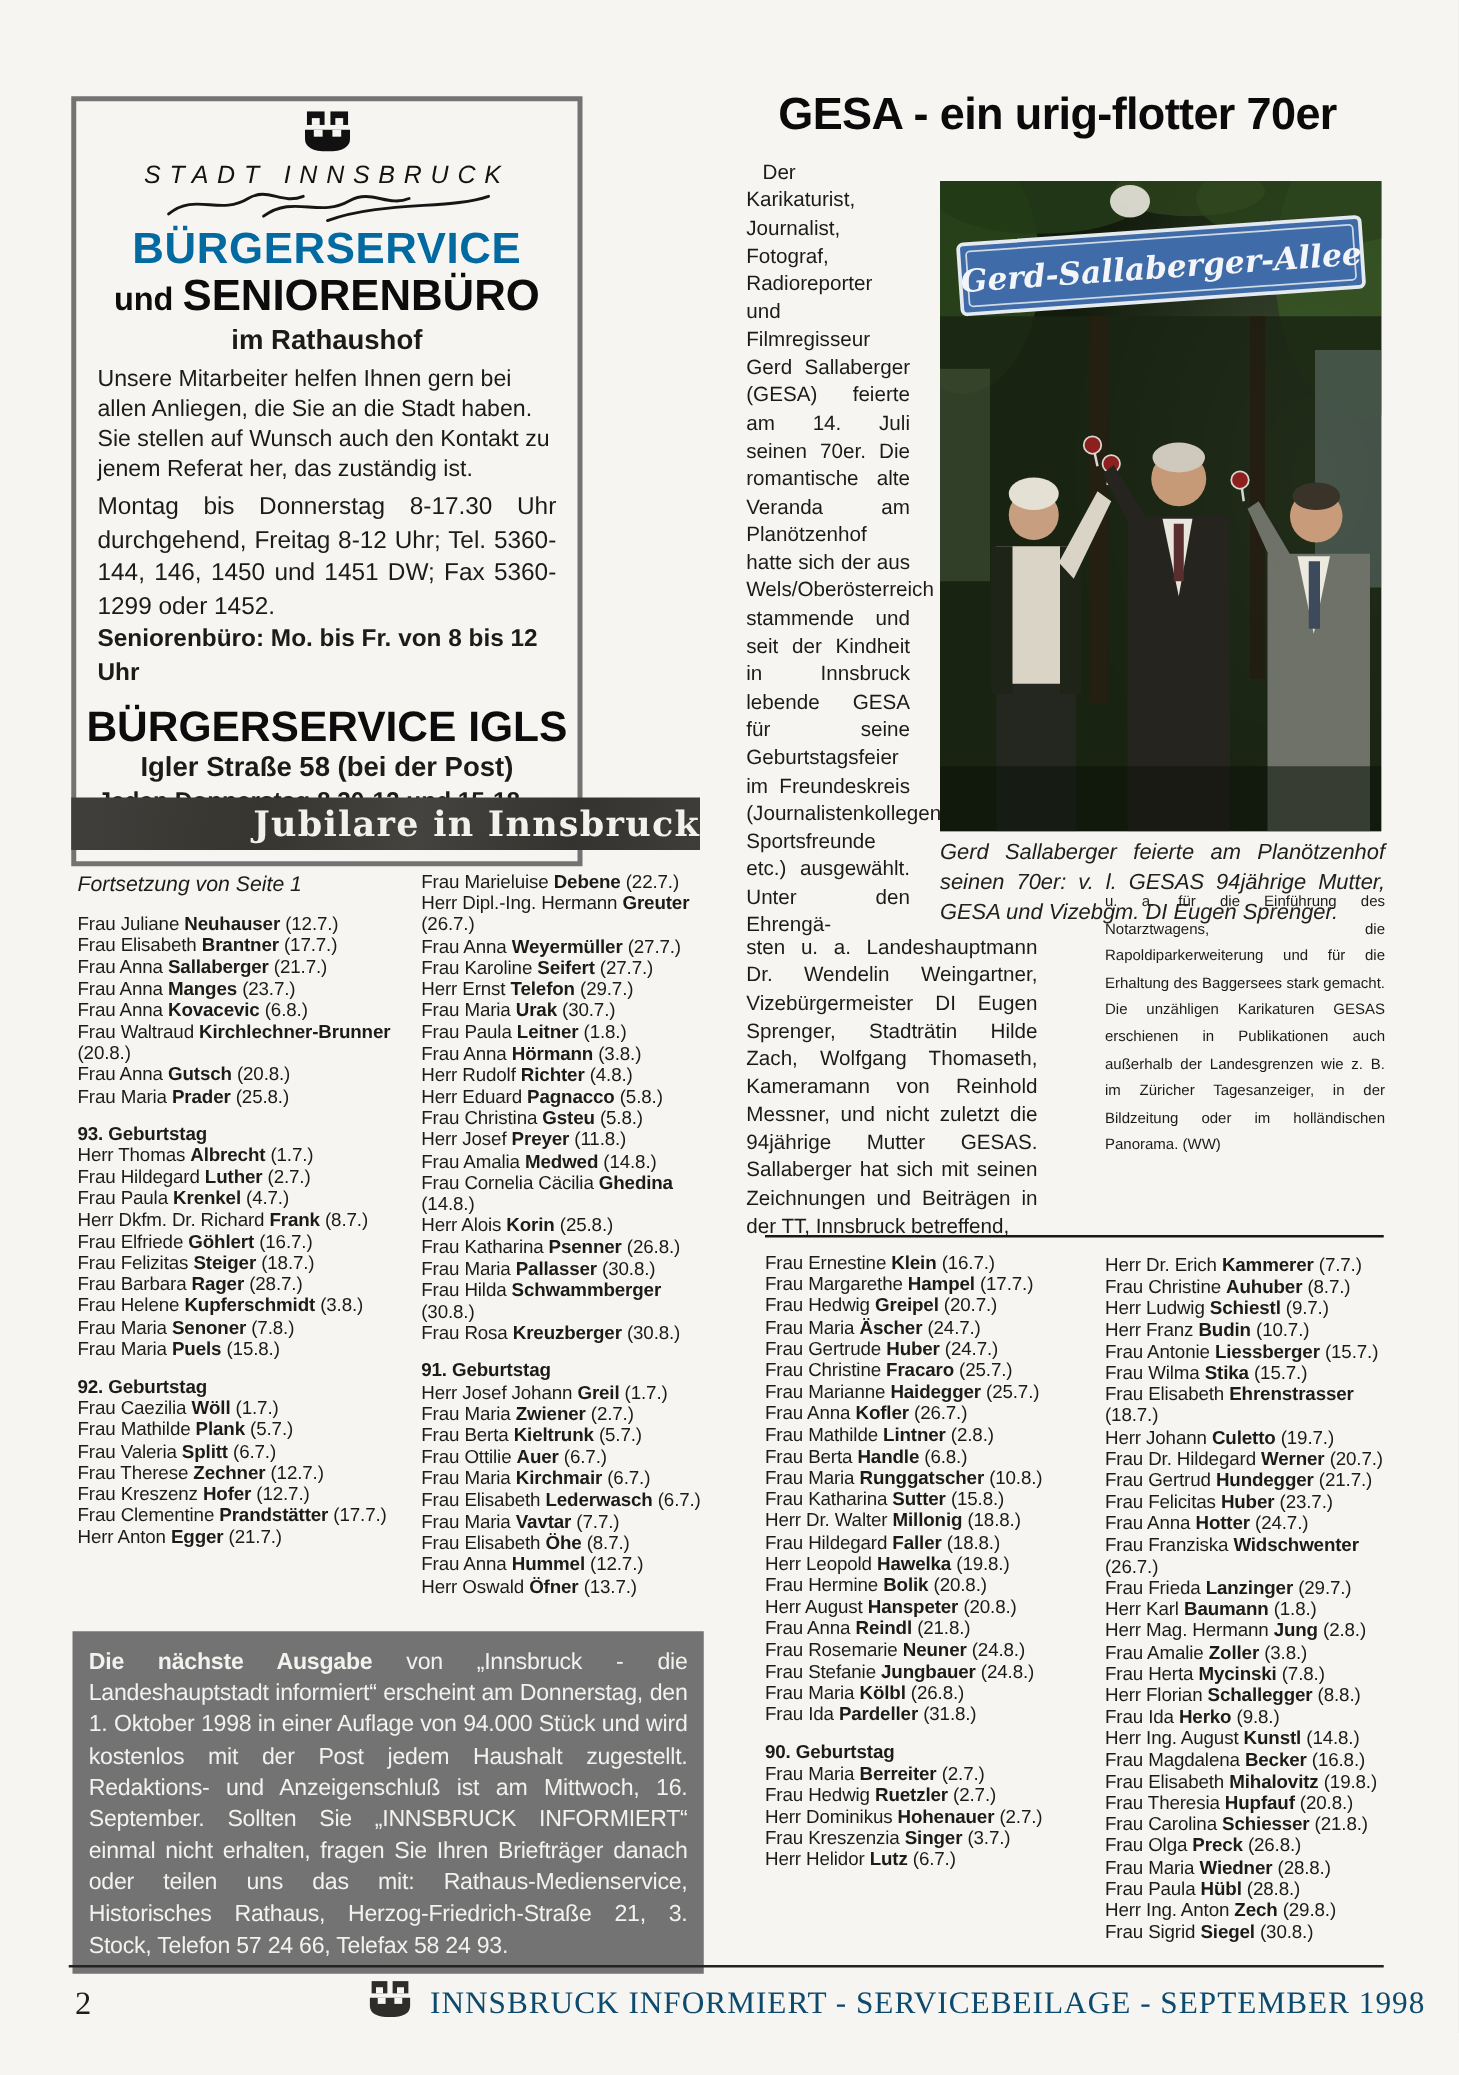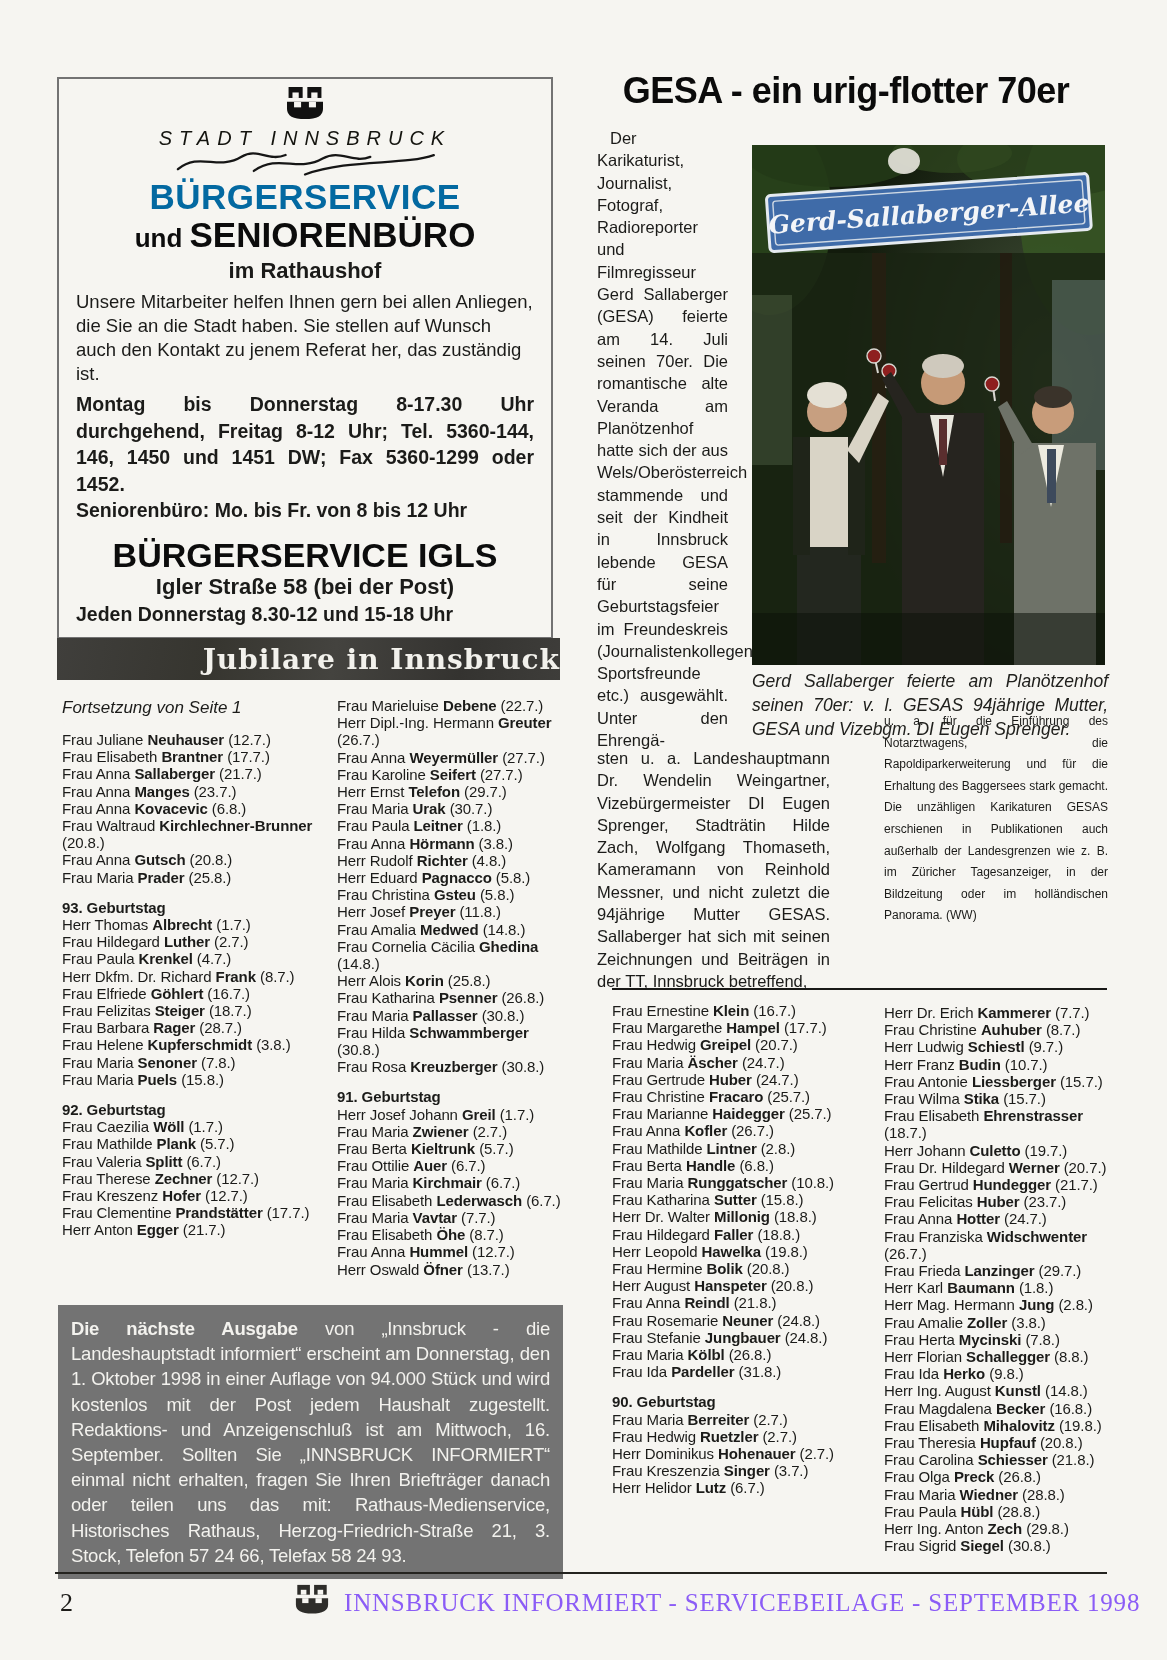--- a/index.html
+++ b/index.html
@@ -4,32 +4,32 @@
 <style>
   * { margin:0; padding:0; box-sizing:border-box; }
   html,body { background:#e8e7e3; }
   .page {
     position:relative; width:1167px; height:1660px; margin:0 auto;
     background:#f6f5f1; color:#1b1b19; overflow:hidden;
     font-family:"Liberation Sans", sans-serif;
   }
   
   .bs-box {
-    position:absolute; left:57px; top:77px; width:496px; min-height:494px;
-    border:2px solid #737373; text-align:center; padding:8px 0 10px;
+    position:absolute; left:57px; top:77px; width:409px; min-height:494px;
+    border:4px solid #737373; text-align:center; padding:8px 0 10px;
   }
   .crest { display:block; margin:0 auto; }
   .stadt { font-size:20px; font-style:italic; letter-spacing:7px; margin-top:4px; color:#14140f; }
   .squiggle { display:block; margin:-2px auto 0; }
   .bs-t1 { font-size:35px; line-height:37px; font-weight:bold; letter-spacing:.5px; color:#0369a1; }
   .bs-t2 { font-size:35px; line-height:39px; font-weight:bold; color:#0c0c0c; }
   .bs-t2 .und { font-size:26px; }
   .bs-sub { font-size:22px; line-height:25px; font-weight:bold; }
   .bs-body { font-size:18.5px; line-height:24px; text-align:left; margin:7px 17px 0; }
-  .bs-bold { font-size:19.5px; line-height:26.5px; font-weight:bold; text-align:justify; margin:5px 17px 0; }
+  .bs-bold { font-size:19.5px; line-height:26.5px; font-weight:normal; text-align:justify; margin:5px 17px 0; }
   .bs-bold2 { font-size:19.5px; line-height:26.5px; font-weight:bold; text-align:left; margin:0 17px; }
   .bs-igls { font-size:34px; line-height:36px; font-weight:bold; margin-top:13px; color:#0c0c0c; }
   .bs-addr { font-size:22px; line-height:28px; font-weight:bold; }
   .bs-ihours { font-size:19.5px; line-height:25px; font-weight:bold; text-align:left; margin:1px 17px 0; }
   
   .jub-bar {
     position:absolute; left:57px; top:638px; width:503px; height:42px;
     background:linear-gradient(100deg,#403f3c 0%,#36352f 30%,#44433f 55%,#343330 80%,#3e3d3a 100%);
     display:flex; align-items:center; justify-content:flex-end;
   }
@@ -79,21 +79,21 @@
   .next-box .lead { font-weight:bold; }
   
   .footer-rule { position:absolute; left:55px; top:1572px; width:1052px; height:2px; background:#24231f; }
   .page-num {
     position:absolute; left:60px; top:1588px;
     font-family:"Liberation Serif", serif; font-size:26px; color:#1d1c19;
   }
   .footer-crest { position:absolute; left:291px; top:1581px; }
   .footer-text {
     position:absolute; left:344px; top:1589px; white-space:nowrap;
-    font-family:"Liberation Serif", serif; font-size:25px; letter-spacing:.8px; color:#8b5cf6;
+    font-family:"Liberation Serif", serif; font-size:25px; letter-spacing:.8px; color:#0c4a6e;
   }
 </style>
 </head>
 <body>
 
 <div class="page">
 
   <section class="bs-box">
     <svg class="crest" width="50" height="36" viewBox="0 0 60 46">
       <rect x="9" y="0" width="18" height="14" fill="#111"></rect>

